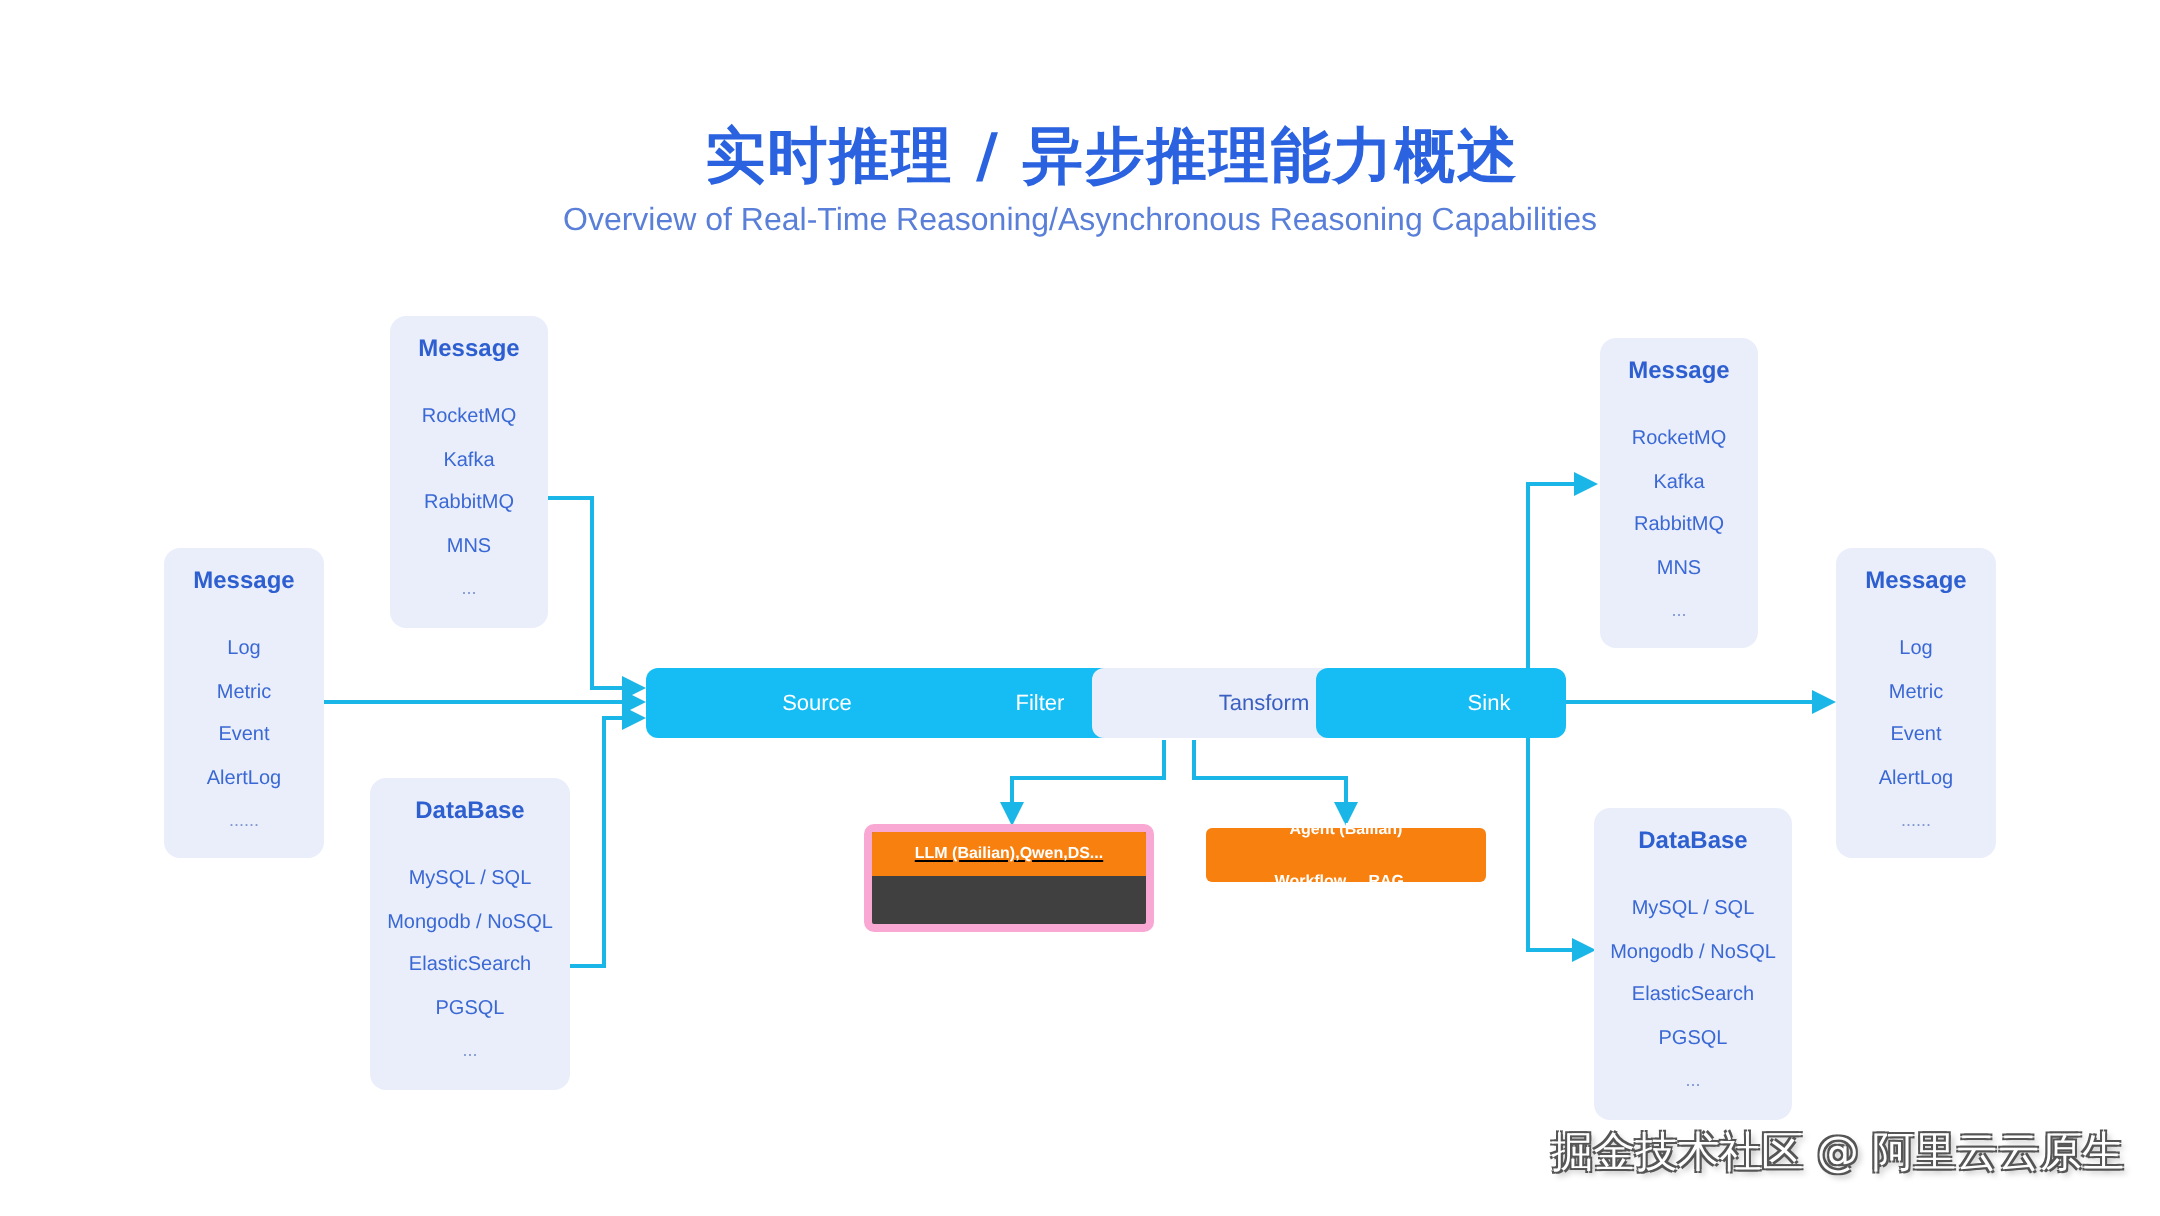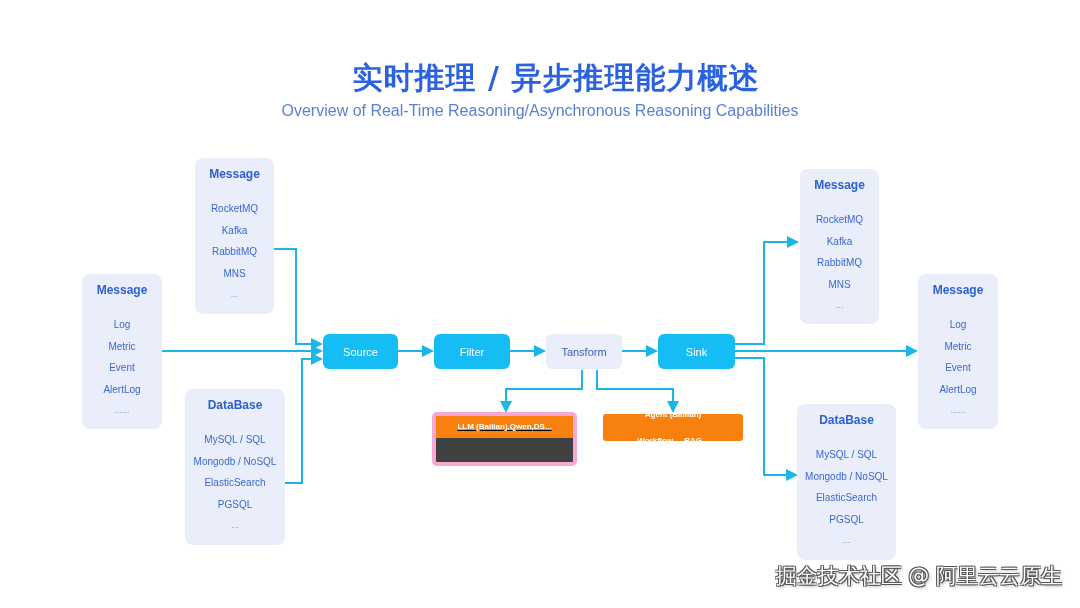--- a/index.html
+++ b/index.html
@@ -8,21 +8,21 @@
   .title { position:absolute; left:16px; width:1080px; top:58px; text-align:center;
            font-size:30px; font-weight:bold; color:#2a62e0; letter-spacing:1px;
            font-family: "DejaVu Sans", sans-serif; }
   .subtitle { position:absolute; left:0; width:1080px; top:102px; text-align:center;
               font-size:16px; color:#5a7fd8; }
   .card { position:absolute; background:#e9eefa; border-radius:8px; text-align:center; }
   .card .head { font-size:12px; font-weight:bold; color:#2e5fd0; margin-top:6px; height:34px; line-height:20px; }
   .card .item { font-size:10px; color:#3a68d4; height:21.5px; line-height:21.5px; }
   .card .item.dots { color:#7f96cf; font-size:9px; }
   .node { position:absolute; border-radius:6px; display:flex; align-items:center; justify-content:center;
-          font-size:11px; }
+          font-size:11px;padding-left:48px; }
   .node.blue { background:#16bdf5; color:#ffffff; }
   .node.light { background:#e9eefa; color:#3a5fc0; }
   .orange { position:absolute; background:#f8800f; color:#fff; font-size:8px; font-weight:bold;
             text-align:center; border-radius:3px; line-height:10px; display:flex; flex-direction:column;
             justify-content:center;gap:16px; }
   .orange-wrap { position:absolute; border:4px solid #f9a8d4; border-radius:5px; background:#404040;text-decoration:underline; }
   .orange-wrap .top { background:#f8800f; color:#fff; font-size:8px; font-weight:bold; height:22px; line-height:22px; text-align:center; }
   .orange-wrap .bottom { color:#f08a28; font-size:9px; height:20px; line-height:20px; text-align:center; }
   svg.lines { position:absolute; left:0; top:0; }
   .watermark { position:absolute; right:18px; top:562px; font-size:21px; color:#ffffff;

